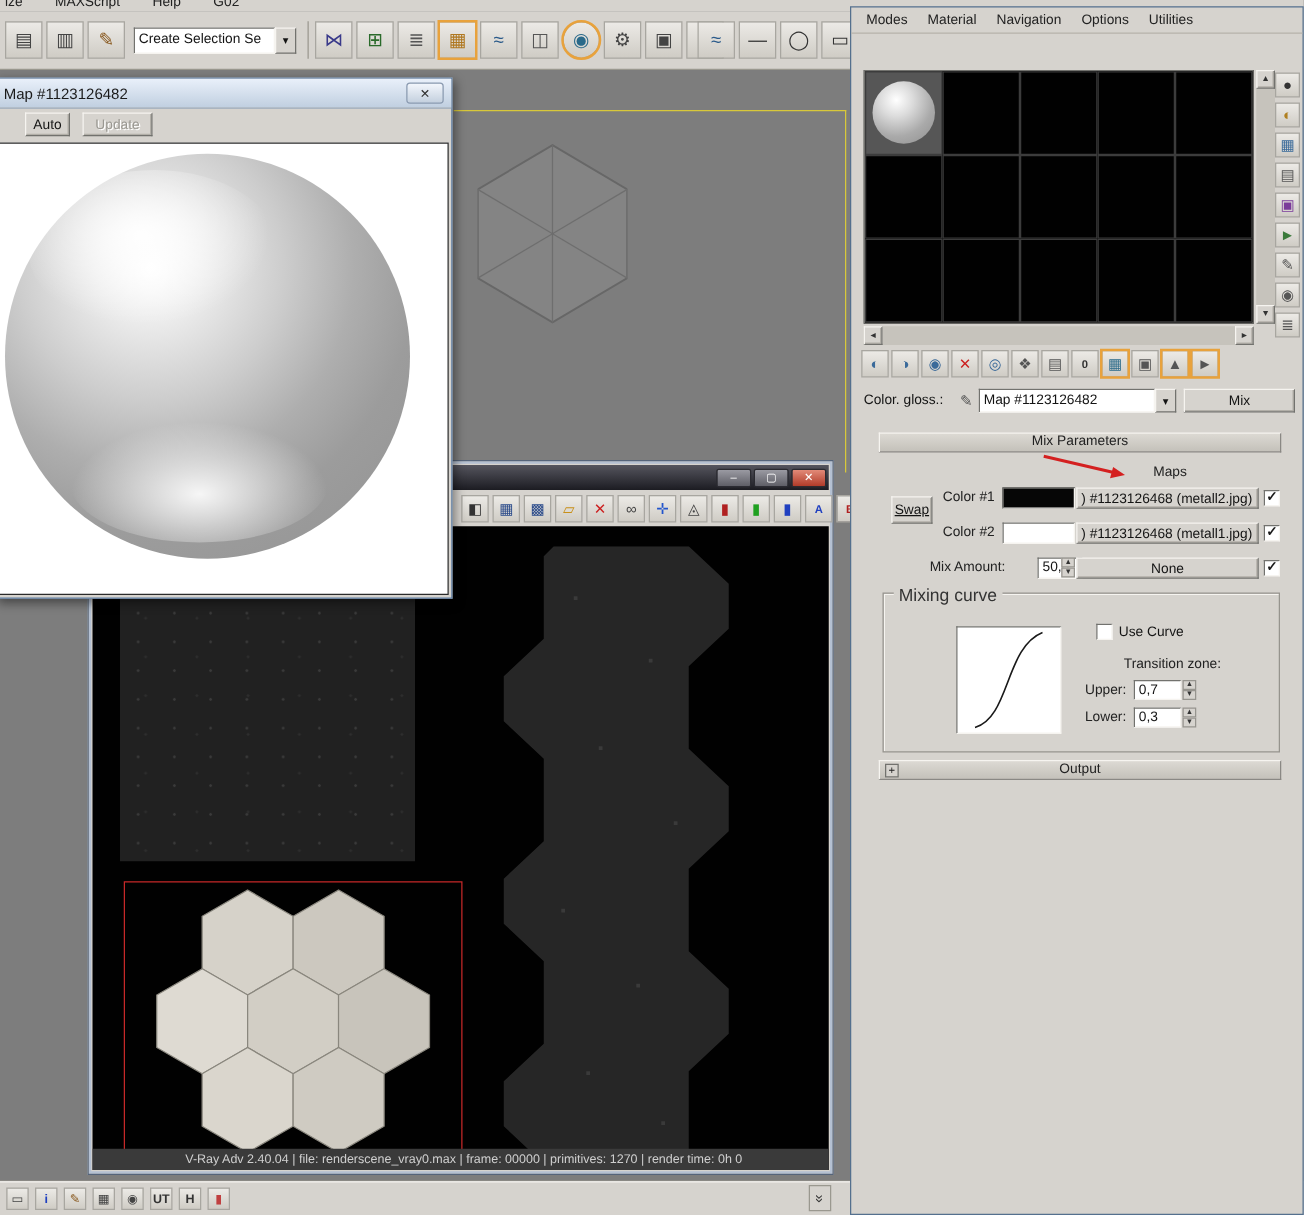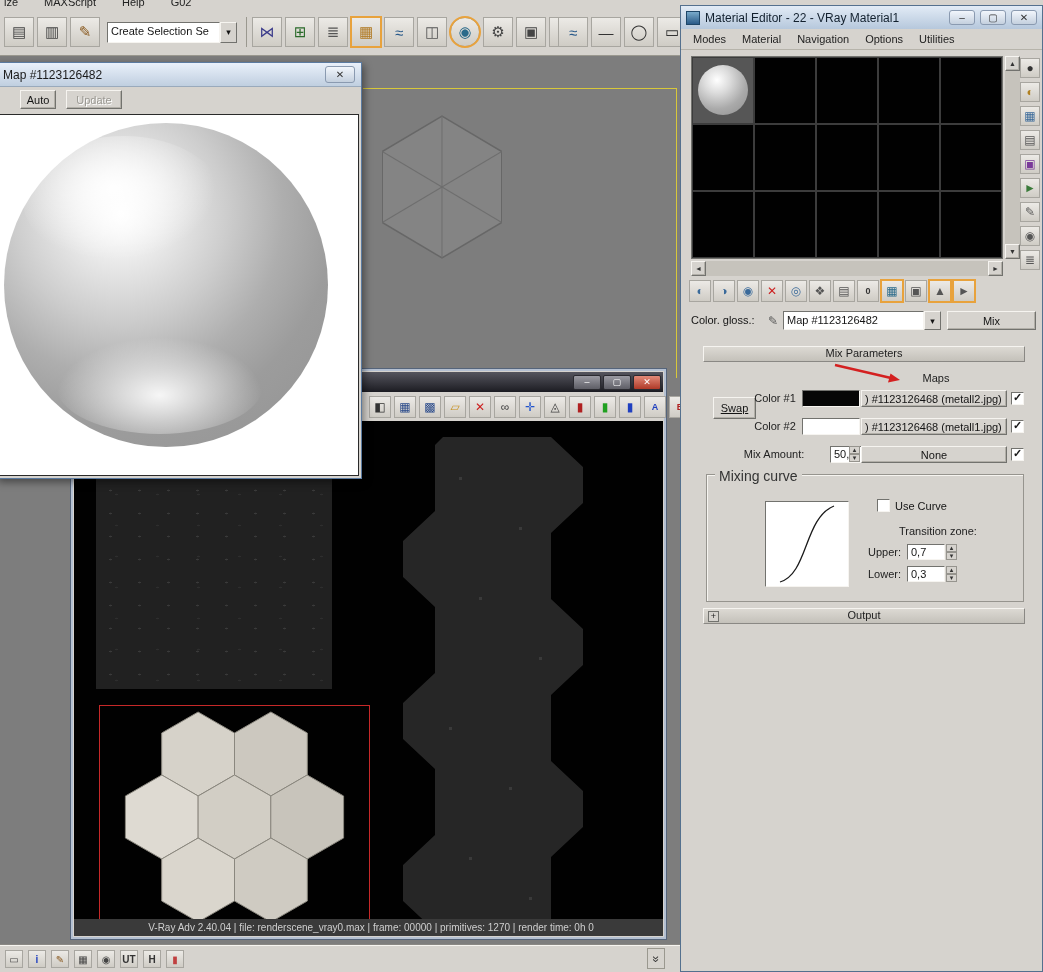--- a/index.html
+++ b/index.html
@@ -122,21 +122,21 @@
   #me-right-toolbar .tbicon-sm { width:20px; height:20px; }
   #me-bottom-toolbar { position:absolute; left:8px; top:274px; display:flex; gap:2px; }
   #refl-row { position:absolute; left:0; top:305px; width:363px; height:22px; }
   #refl-label { position:absolute; left:10px; top:3px; }
   #eyedropper { position:absolute; left:84px; top:0; width:16px; height:19px; font-size:12px; color:#555; display:flex; align-items:center; justify-content:center; }
   #refl-combo { position:absolute; left:102px; top:0; width:158px; height:19px; display:flex; }
   #mix-btn { position:absolute; left:266px; top:0; width:89px; height:19px; }
   #rollout-mix { position:absolute; left:22px; top:340px; width:322px; height:16px; }
   #maps-label { position:absolute; left:180px; top:366px; width:150px; text-align:center; color:#222; }
   #arrow-svg { position:absolute; left:152px; top:356px; }
-  #swap-btn { position:absolute; left:32px; top:391px; width:43px; height:22px;text-decoration:underline; }
+  #swap-btn { position:absolute; left:32px; top:391px; width:33px; height:22px;text-decoration:underline; }
   .param-label { position:absolute; width:48px; text-align:center; color:#222; }
   .swatch { position:absolute; width:58px; height:17px; }
   .mapbtn { position:absolute; width:146px; height:17px; justify-content:flex-start; overflow:hidden; white-space:nowrap; padding:0 3px; }
   #group-curve { position:absolute; left:25px; top:468px; width:318px; height:128px; border:1px solid #96948e;
                  box-shadow:1px 1px 0 #f6f4f0 inset; }
   #curvebox { position:absolute; left:58px; top:26px; width:84px; height:86px; }
   #usecurve-cb { position:absolute; left:170px; top:24px; }
   #usecurve-label { position:absolute; left:188px; top:25px; }
   #transition-label { position:absolute; left:192px; top:50px; color:#222; }
   .tz-label { position:absolute; width:44px; text-align:right; color:#222; }
@@ -264,27 +264,20 @@
     <div id="map-toolbar">
       <span id="auto-btn" class="btn3d">Auto</span>
       <span id="update-btn" class="btn3d disabled">Update</span>
     </div>
     <div id="map-content">
       <div id="sphere-big"></div>
     </div>
   </div>
 
   <div id="me">
-    <div class="me-title">
-      <span class="app-icon"></span>
-      <span class="ttext">Material Editor - 22 - VRay Material1</span>
-      <span class="aero-btn wbtn-min"></span>
-      <span class="aero-btn wbtn-max"></span>
-      <span class="aero-btn wbtn-close"></span>
-    </div>
     <div id="me-menu">
         <span class="">Modes</span>
         <span class="">Material</span>
         <span class="">Navigation</span>
         <span class="">Options</span>
         <span class="">Utilities</span>
       </div>
 
     <div id="slots">
         <div class="slot has-sphere"></div>

